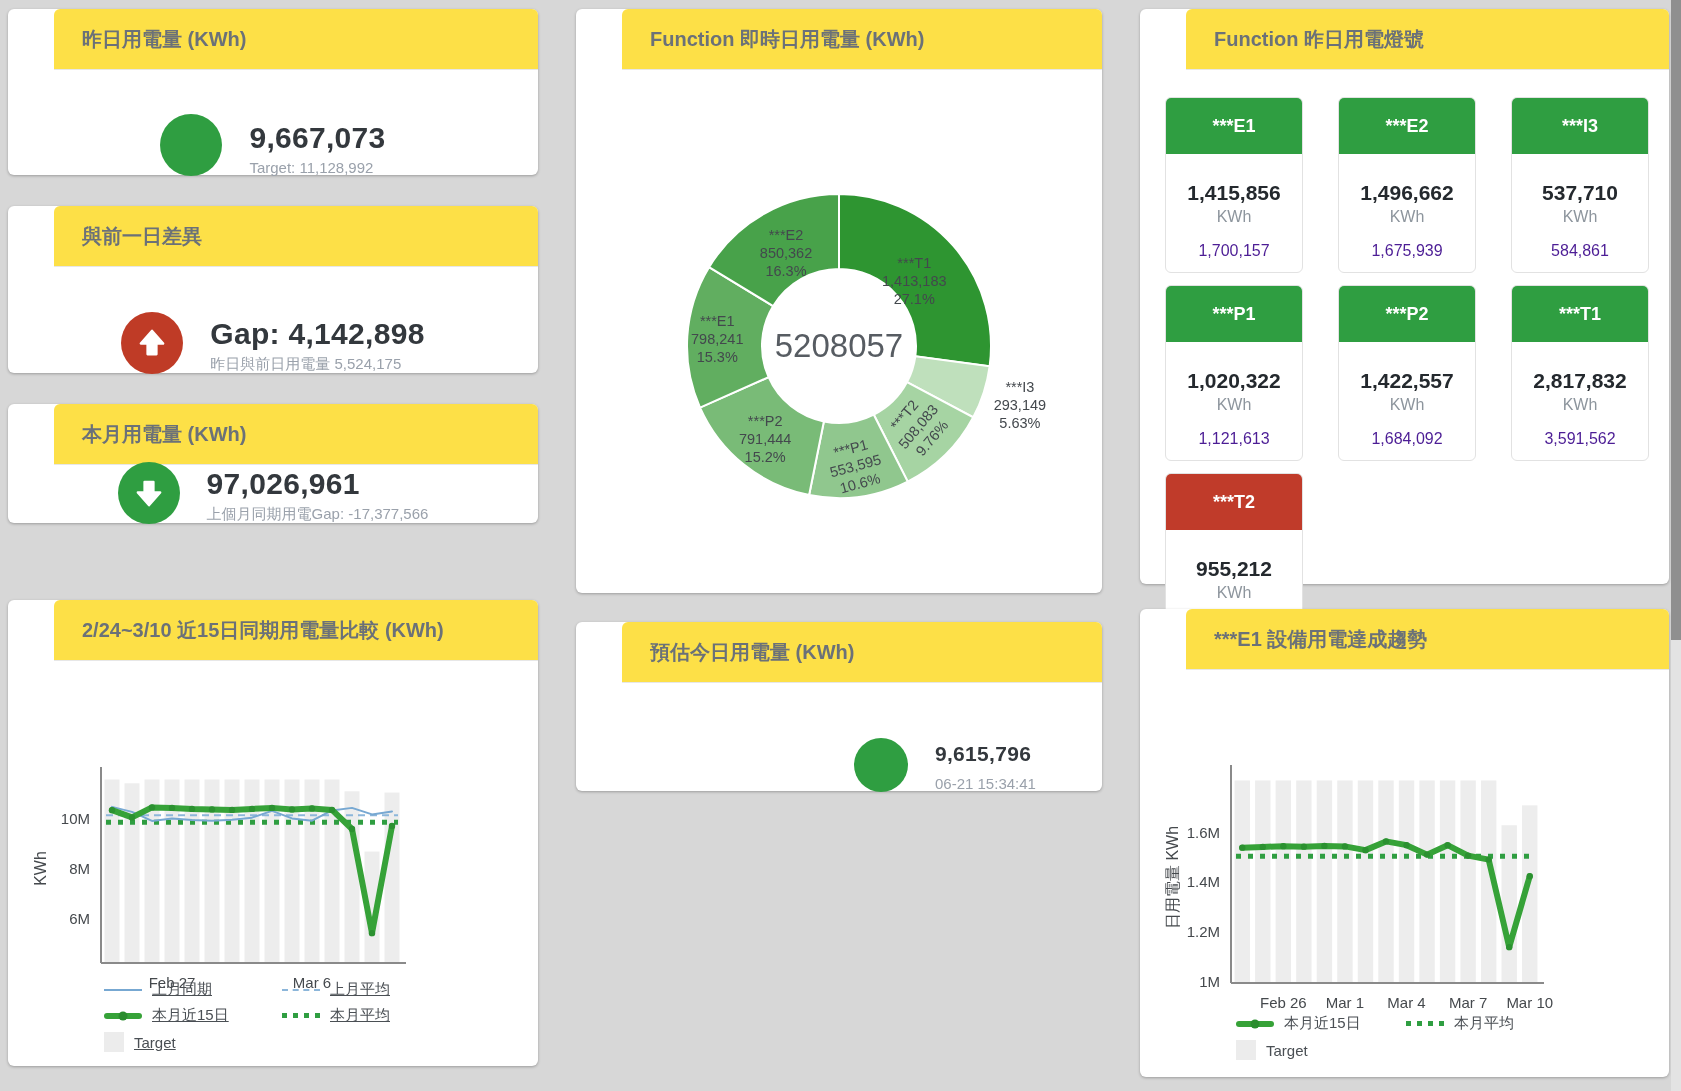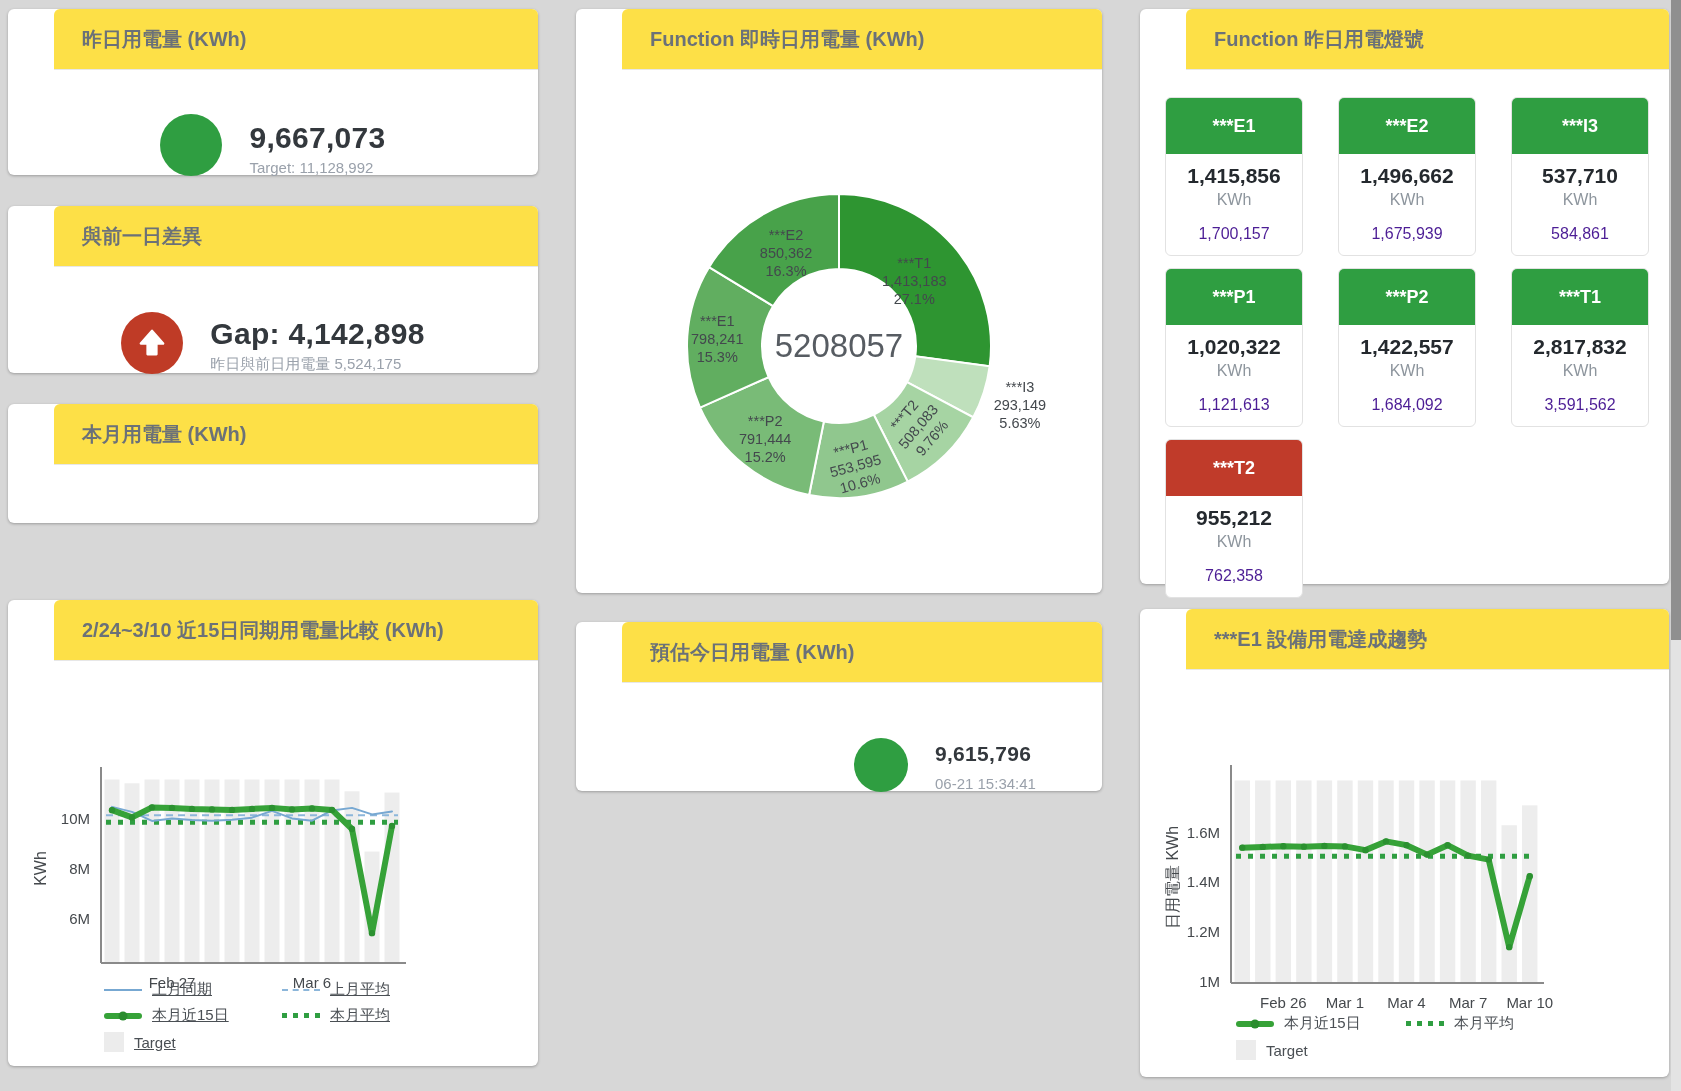--- a/index.html
+++ b/index.html
@@ -23,21 +23,21 @@
   .stat-num{font-size:30px;font-weight:bold;color:#33383d;letter-spacing:.3px;line-height:34px;}
   .stat-sub{font-size:15px;color:#9aa1ab;margin-top:4px;}
   
   .tiles{padding:27px 0 0 25px;display:grid;grid-template-columns:repeat(3,138px);
          column-gap:35px;row-gap:12px;}
   .tile{border:1px solid #e2e2e2;border-radius:6px;background:#fff;text-align:center;}
   .tile-head{height:56px;display:flex;align-items:center;justify-content:center;
          color:#fff;font-weight:bold;font-size:18px;border-radius:5px 5px 0 0;}
   .tile-head.green{background:#2f9e41;}
   .tile-head.red{background:#c03b2a;}
-  .tile-body{padding:10px 2px 12px;}
+  .tile-body{padding:27px 2px 12px;}
   .tile-val{font-size:21px;font-weight:bold;color:#24292e;}
   .tile-kwh{font-size:16px;color:#8d959d;margin-top:3px;}
   .tile-target{font-size:16px;color:#4c1d95;margin-top:16px;}
   
   svg{display:block;}
   .axis-text{font-size:15px;fill:#45494d;}
   .ylabel{font-size:16px;fill:#45494d;}
   .donut-label{font-size:14.5px;fill:#43484d;}
   .donut-center{font-size:33px;fill:#575c62;}
   .legend{position:absolute;display:grid;row-gap:7px;font-size:15px;color:#4a4f54;}
@@ -79,20 +79,31 @@
     </div>
     <div>
       <div class="stat-num">Gap: 4,142,898</div>
       <div class="stat-sub">昨日與前日用電量 5,524,175</div>
     </div>
   </div>
 </div>
 
 <div class="card" style="left:8px;top:404px;width:530px;height:119px;">
   <div class="card-header">本月用電量 (KWh)</div>
+  <div class="stat-body">
+    <div class="circle c62 green-bg">
+      <svg width="36" height="36" viewBox="0 0 64 64">
+          <path d="M32 54 L52 31 L40 31 L40 12 L24 12 L24 31 L12 31 Z" fill="#fff" stroke="#fff" stroke-width="4" stroke-linejoin="round"></path>
+        </svg>
+    </div>
+    <div>
+      <div class="stat-num">97,026,961</div>
+      <div class="stat-sub">上個月同期用電Gap: -17,377,566</div>
+    </div>
+  </div>
 </div>
 
 <div class="card" style="left:8px;top:600px;width:530px;height:466px;">
   <div class="card-header">2/24~3/10 近15日同期用電量比較 (KWh)</div>
   <svg id="chart-compare" width="530" height="406">
       <rect x="96.5" y="118.51812080536914" width="15" height="182.48187919463086" fill="#ededed"></rect>
       <rect x="116.5" y="122.28322147651005" width="15" height="178.71677852348995" fill="#ededed"></rect>
       <rect x="136.5" y="118.51812080536914" width="15" height="182.48187919463086" fill="#ededed"></rect>
       <rect x="156.5" y="118.51812080536914" width="15" height="182.48187919463086" fill="#ededed"></rect>
       <rect x="176.5" y="118.51812080536914" width="15" height="182.48187919463086" fill="#ededed"></rect>

